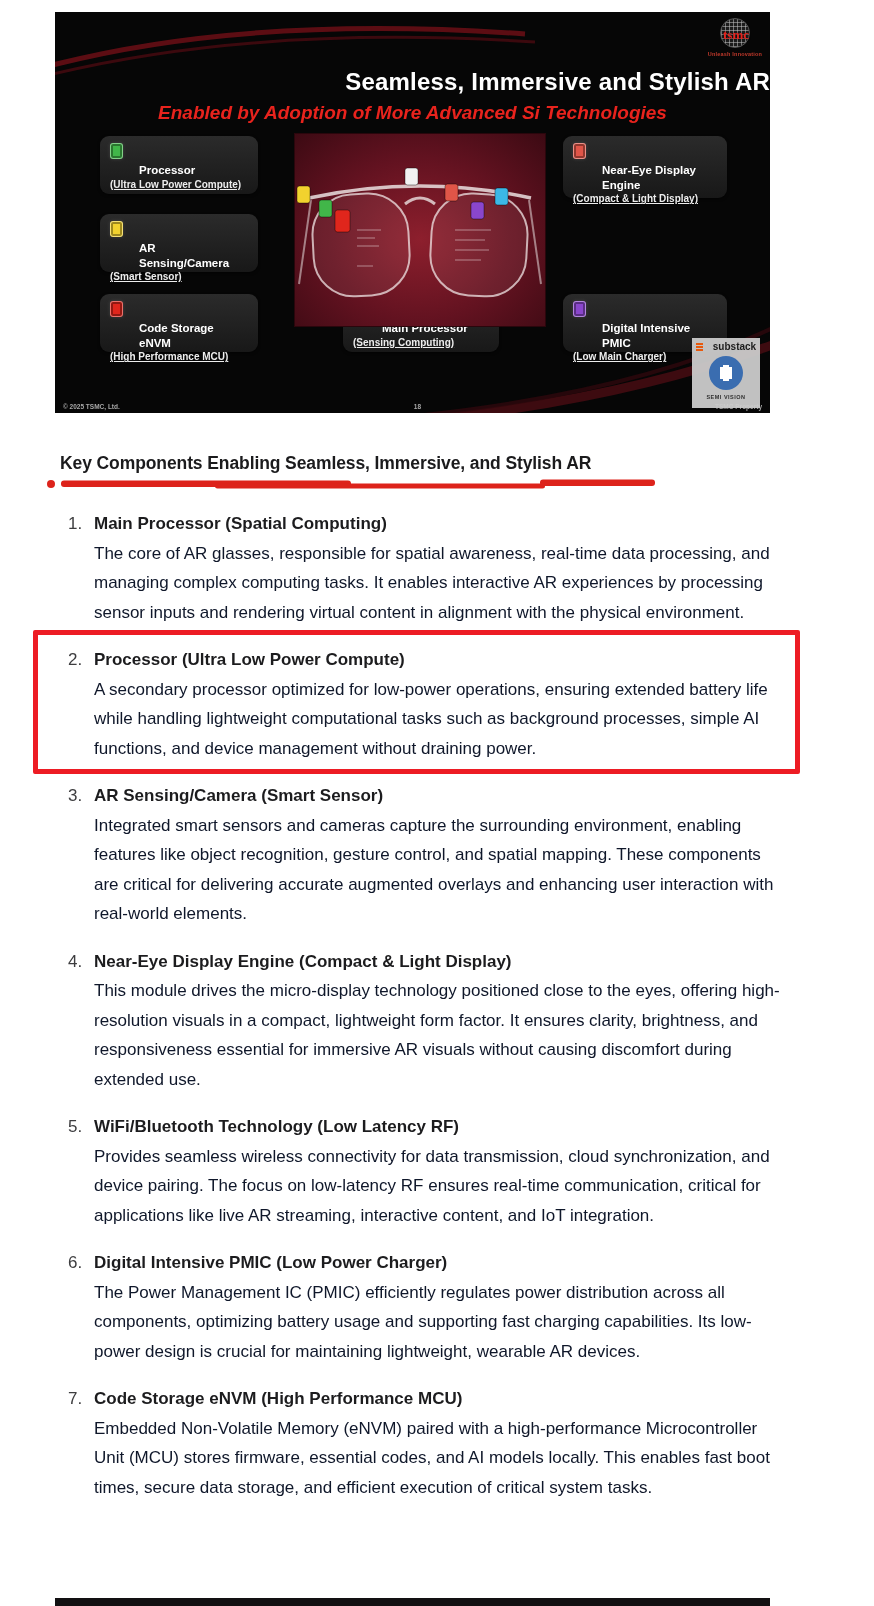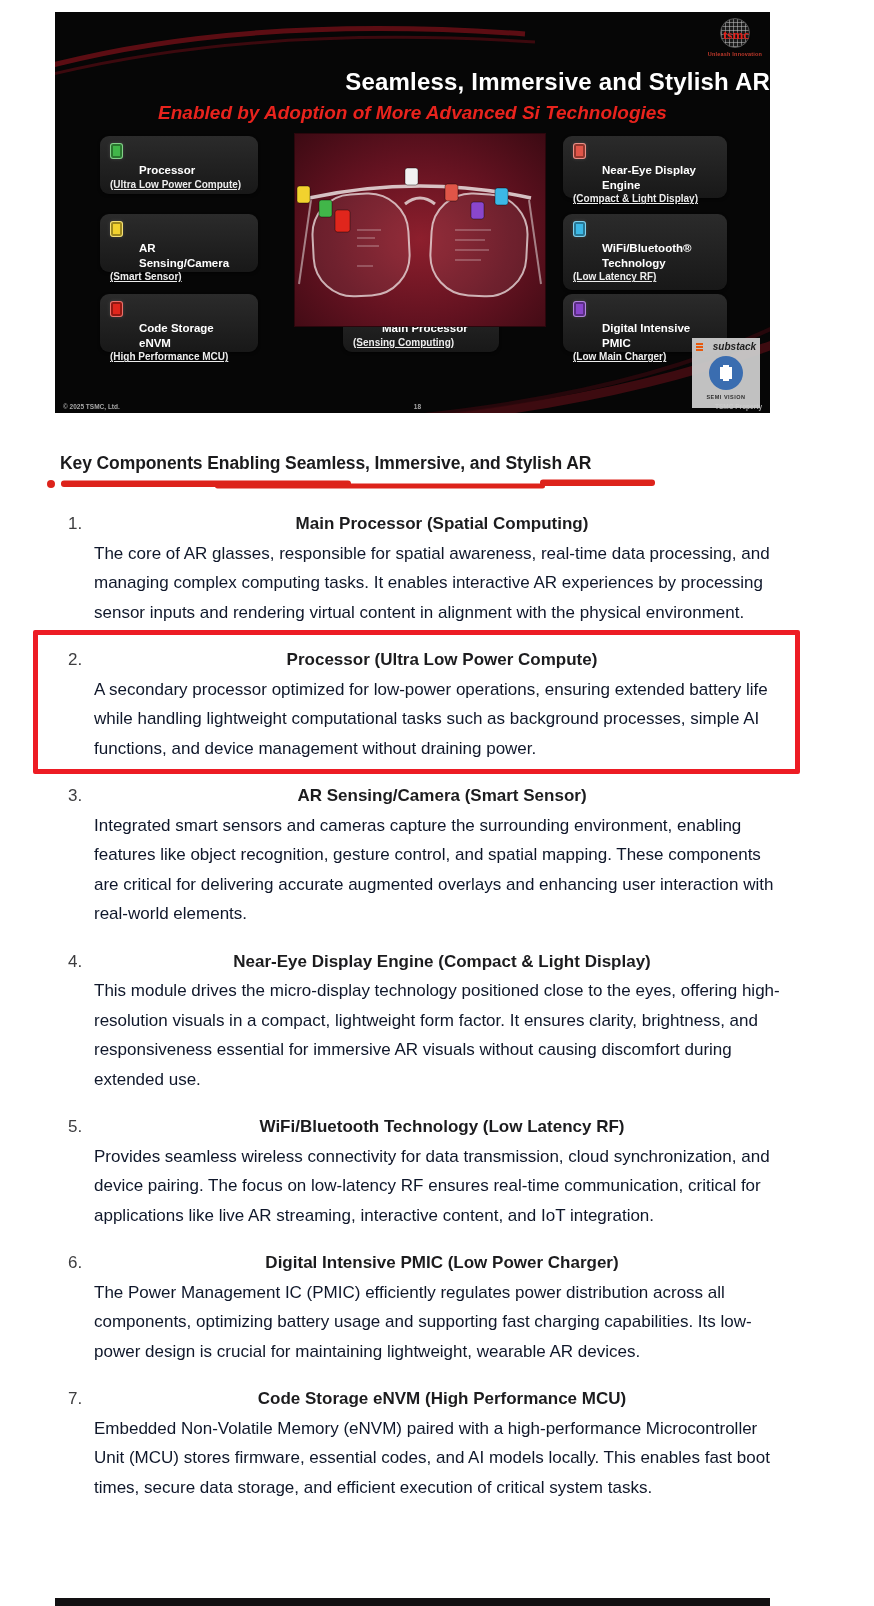--- a/index.html
+++ b/index.html
@@ -50,38 +50,38 @@
   .glasses-fig svg { width:100%; height:100%; display:block; }
 
   .slide-footer { position:absolute; left:8px; right:8px; bottom:3px; display:flex;
                   justify-content:space-between; align-items:center;
                   color:#a8a8a8; font-size:6.5px; font-weight:700; }
 
   
   .substack-badge { position:absolute; left:692px; top:338px; width:68px; height:70px;
                     background:rgba(203,203,203,.95); display:flex; flex-direction:column;
                     align-items:center; padding-top:3px; }
-  .ss-wordmark { display:flex; align-items:center; gap:10px; font-size:10px; font-weight:700; color:#1c1c1c;font-style:italic; }
+  .ss-wordmark { display:flex; align-items:center; gap:10px; font-size:10px; font-weight:700; color:#1c1c1c; }
   .ss-mark { display:inline-block; width:7px; height:8px;
              background:linear-gradient(#e8590c 0 2px, transparent 2px 3px, #e8590c 3px 5px, transparent 5px 6px, #e8590c 6px 8px); }
   .ss-circle { width:34px; height:34px; border-radius:50%; background:#3a6db0; margin-top:4px;
                display:flex; align-items:center; justify-content:center; }
   .ss-glyph { width:12px; height:16px; background:#fff; clip-path:polygon(25% 0,75% 0,75% 12%,100% 12%,100% 88%,75% 88%,75% 100%,25% 100%,25% 88%,0 88%,0 12%,25% 12%); }
   .ss-caption { margin-top:4px; font-size:5.5px; font-weight:700; color:#2e2e2e; letter-spacing:.5px; }
 
   
   .article { position:absolute; left:60px; top:452px; width:742px; }
   .article-heading { font-size:17.5px; font-weight:700; color:#1b1b1d; line-height:22px; letter-spacing:-.1px; }
   .heading-underline { display:block; margin:1px 0 0 -15px; }
 
   .list { margin-top:20px; }
   .list-item { position:relative; display:flex; margin-bottom:18px; font-size:17px; }
   .li-num { flex:0 0 34px; padding-left:8px; color:#3d3d3f; line-height:29.5px; }
   .li-content { flex:1; max-width:696px; }
-  .li-title { font-weight:700; color:#1c1c1e; line-height:29.5px;text-align:center; }
+  .li-title { font-weight:700; color:#1c1c1e; line-height:29.5px; }
   .li-body  { color:#0f172a; line-height:29.5px; }
   .red-box { position:absolute; left:-27px; right:2px; top:-15px; bottom:-11px;
              border-style:solid; border-width:5px; border-radius:2px; pointer-events:none; }
 
   .next-image-edge { position:absolute; left:55px; top:1598px; width:715px; height:8px; background:#121012; }
 </style>
 </head>
 <body>
 
 <div id="page">
@@ -123,25 +123,20 @@
     <div class="card card-4">
       <div class="chip" style="background-color: rgb(242, 242, 242);"></div>
       <div class="card-label">Main Processor</div>
       <div class="card-sub">(Sensing Computing)</div>
     </div>
 
     <div class="card card-5">
       <div class="chip" style="background-color: rgb(224, 85, 72);"></div>
       <div class="card-label">Near-Eye Display Engine</div>
       <div class="card-sub">(Compact &amp; Light Display)</div>
-    </div>
-    <div class="card card-6">
-      <div class="chip" style="background-color: rgb(60, 184, 230);"></div>
-      <div class="card-label">WiFi/Bluetooth® Technology</div>
-      <div class="card-sub">(Low Latency RF)</div>
     </div>
     <div class="card card-7">
       <div class="chip" style="background-color: rgb(138, 70, 204);"></div>
       <div class="card-label">Digital Intensive PMIC</div>
       <div class="card-sub">(Low Main Charger)</div>
     </div>
 
     <div class="glasses-fig">
       <svg viewBox="0 0 250 192">
         <path d="M 14 64 Q 125 40 236 64" fill="none" stroke="rgba(235,225,225,.85)" stroke-width="3.5"></path>

